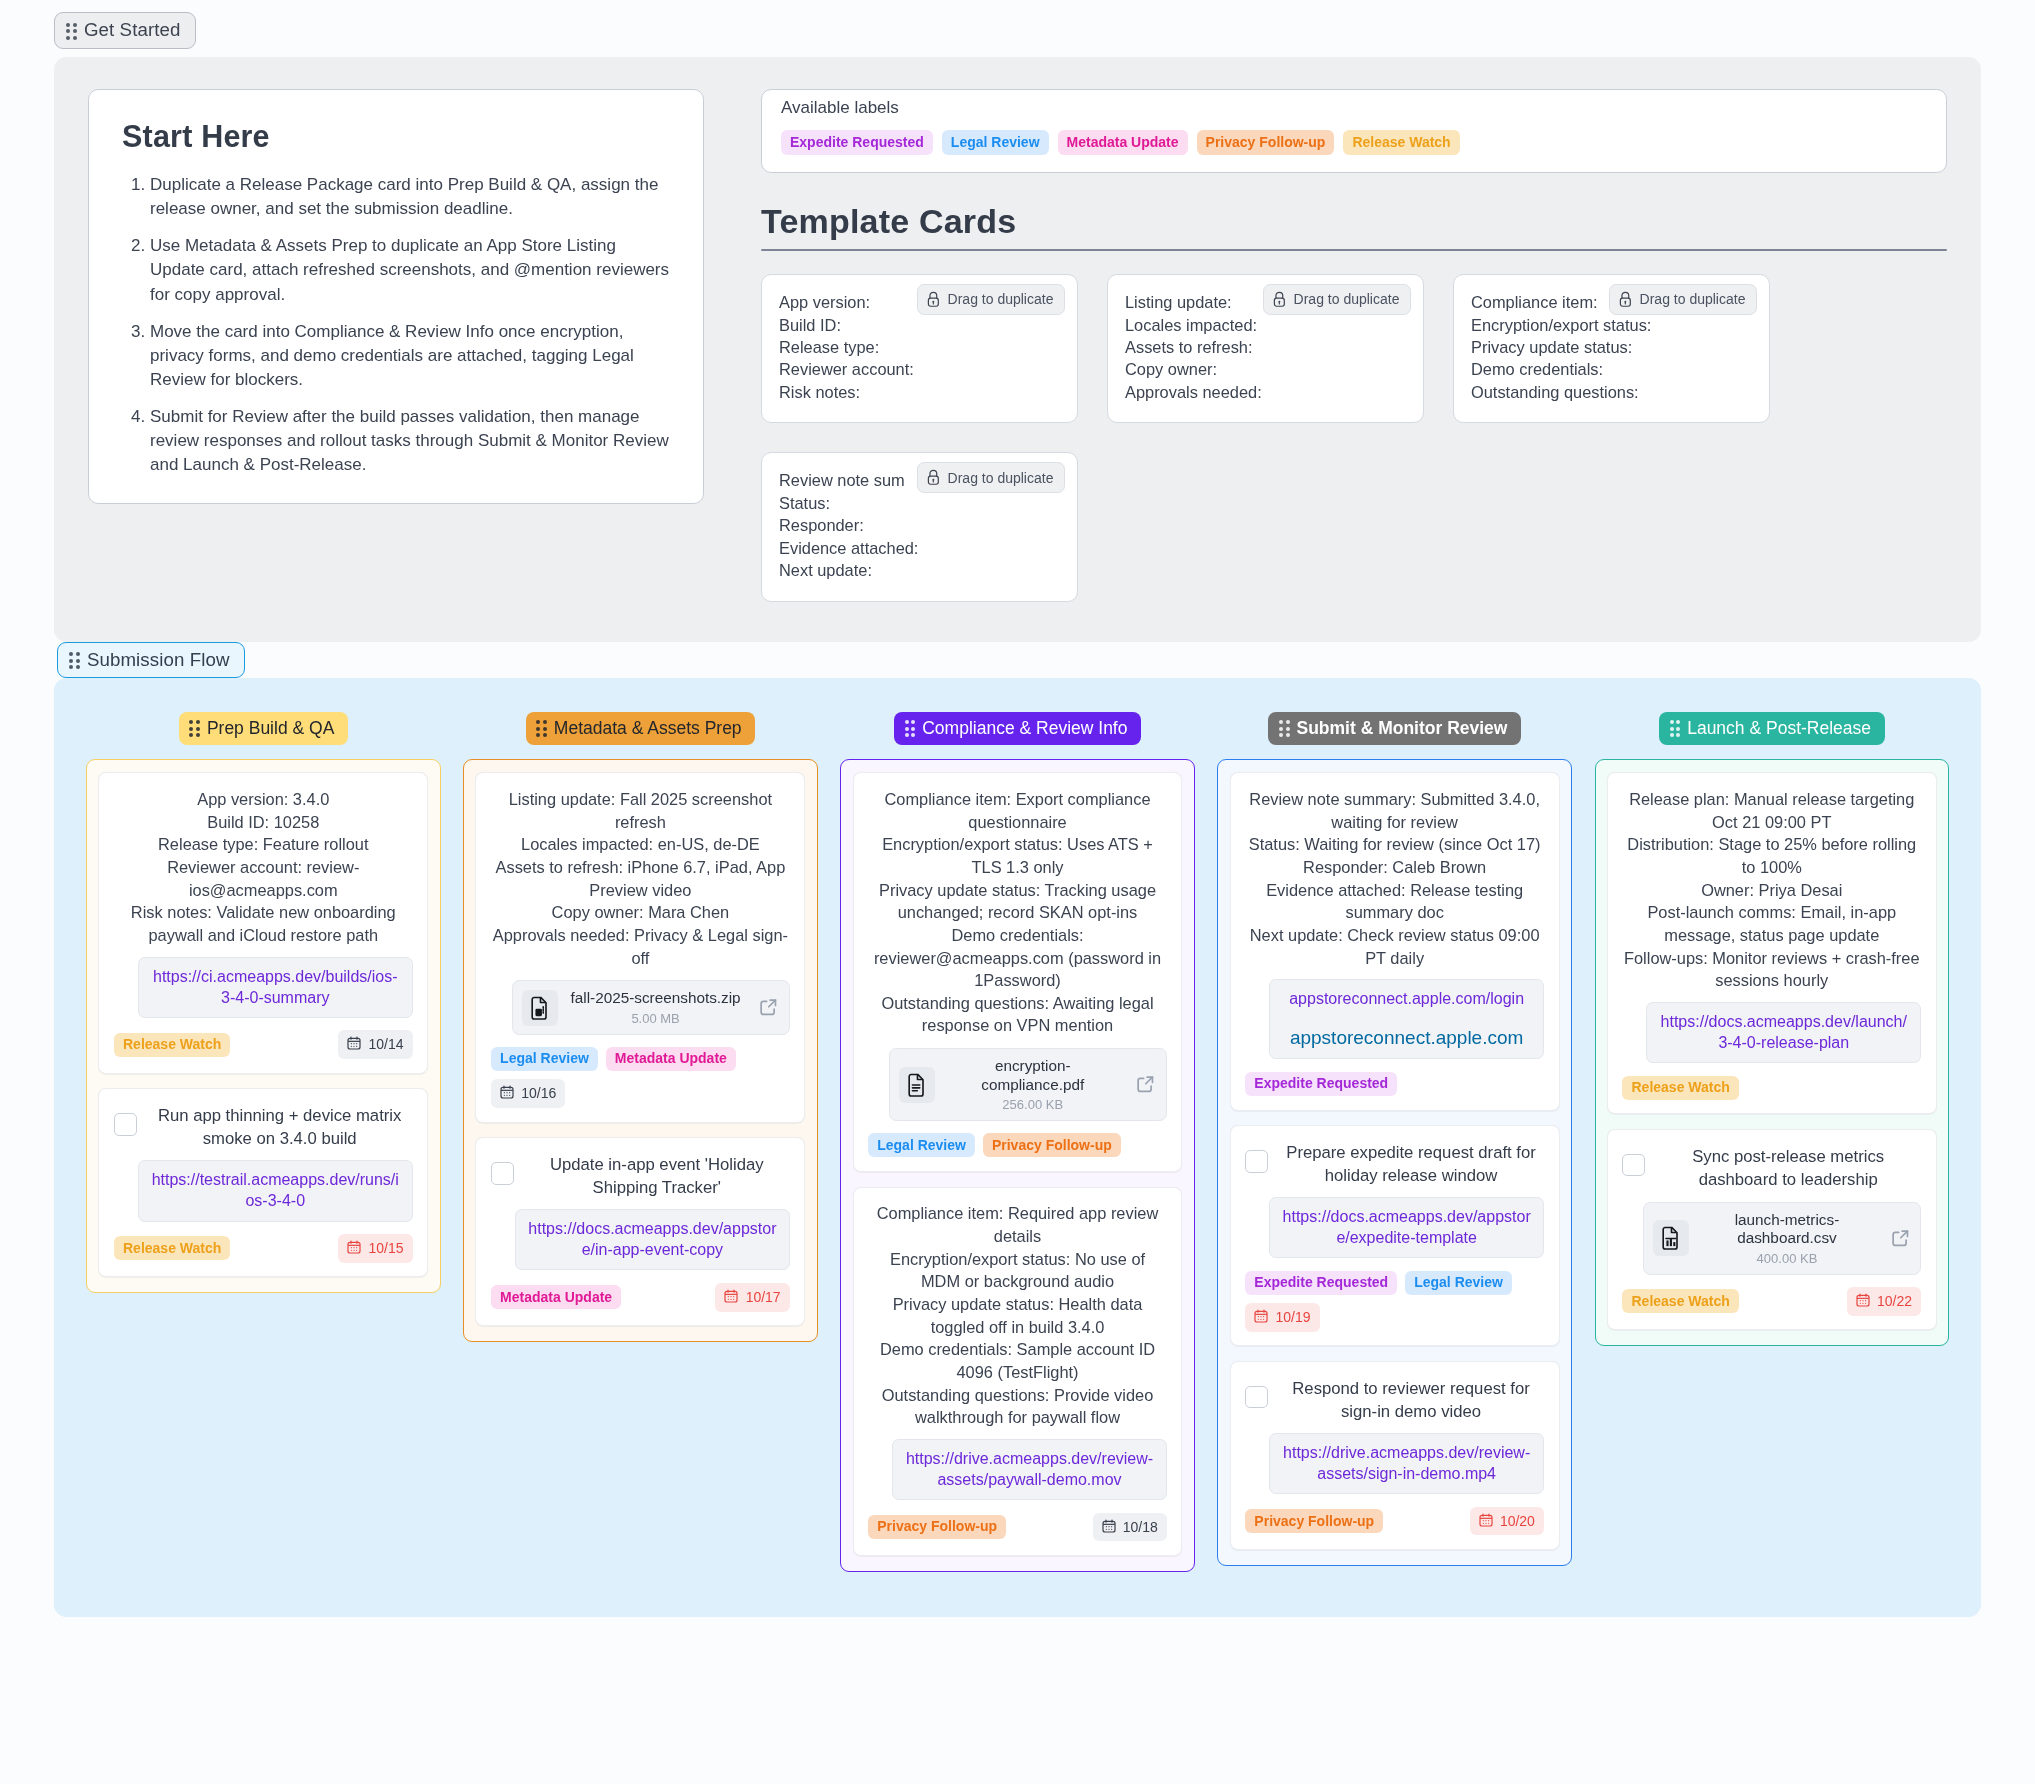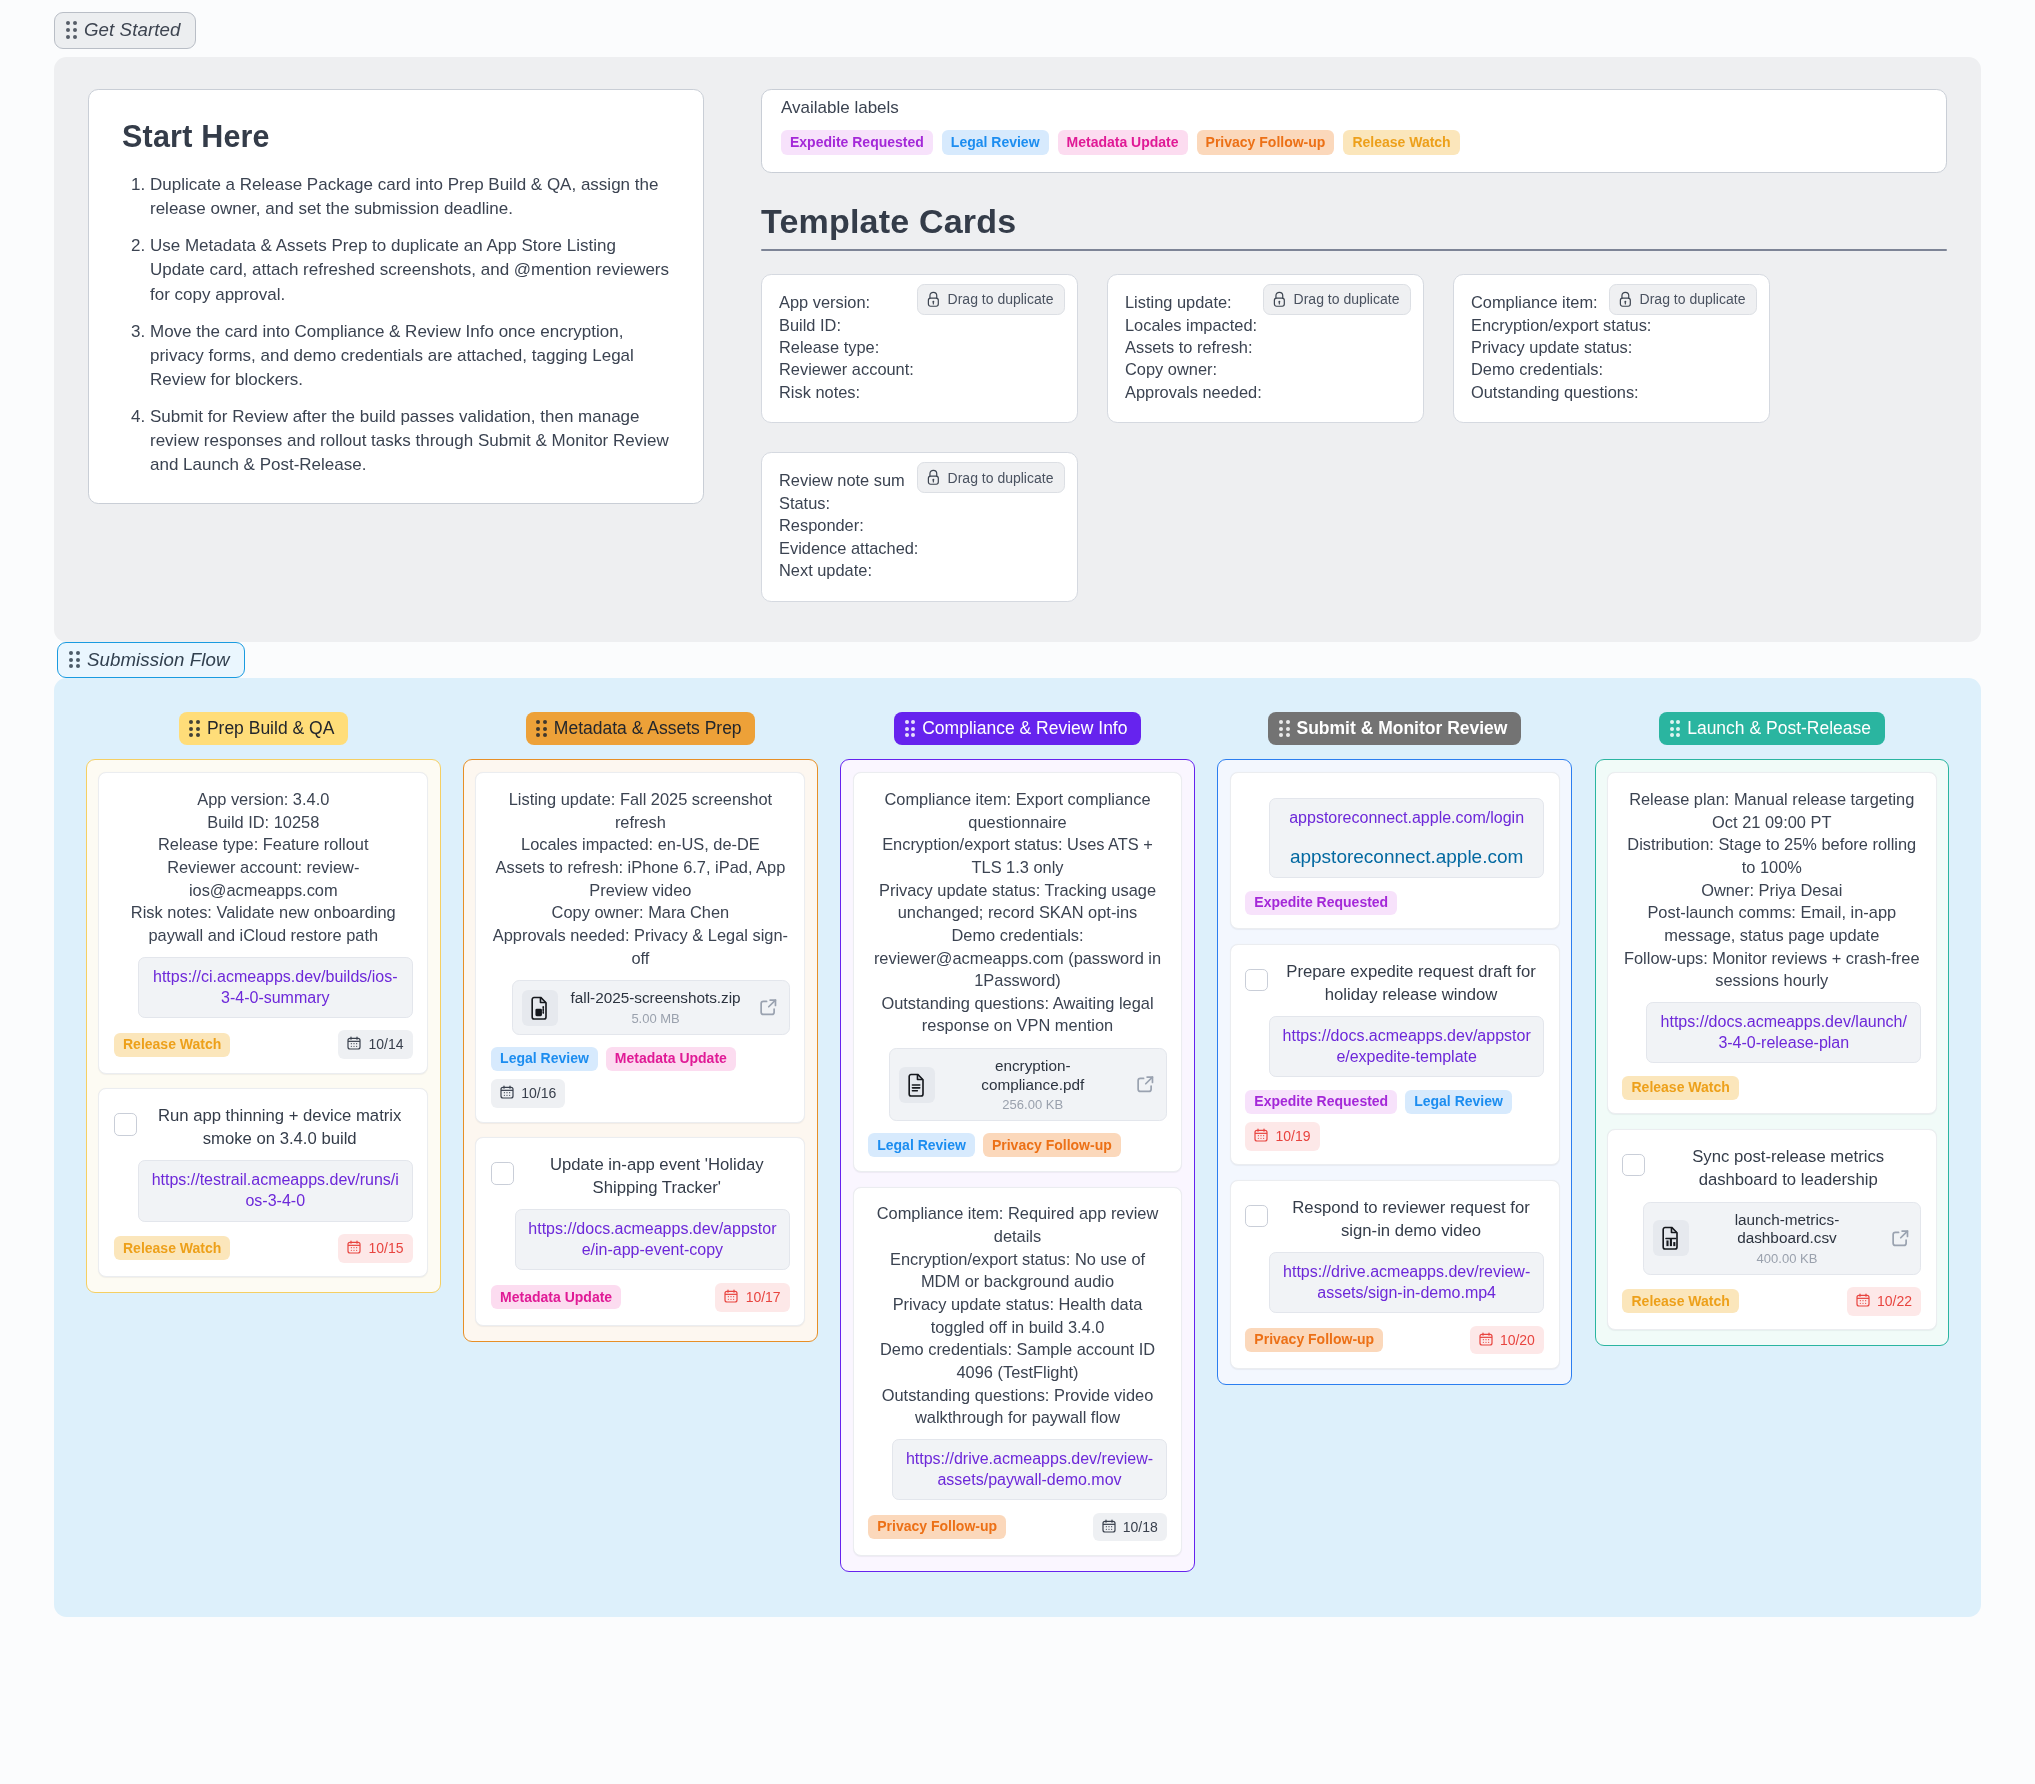--- a/index.html
+++ b/index.html
@@ -9,29 +9,28 @@
     min-height: 1784px;
     background: #fbfcfd;
     font-family: "Liberation Sans", sans-serif;
     color: #3a4250;
     -webkit-font-smoothing: antialiased;
   }
 
   
   .sec-chip {
     display: inline-flex;
-    align-items: flex-start;
+    align-items: flex-end;
     gap: 6.8px;
     border-radius: 9px;
     padding: 8px 14.7px 8px 11.3px;
     font-size: 18.7px;
     font-weight: 400;
     letter-spacing: 0.1px;
     line-height: 1;
-    font-style: italic;
   }
   .sec-chip.grey {
     background: #eceef0;
     border: 1.7px solid #b9bec6;
     color: #3d4450;
     margin: 12.4px 0 0 54px;
   }
   .sec-chip.blue {
     background: #eaf6fe;
     border: 1.7px solid #1a9be0;
@@ -670,20 +669,25 @@
           <i></i>
           <i></i>
           <i></i>
           <i></i>
           <i></i>
           <i></i>
         </span>
         <span>Submit &amp; Monitor Review</span>
       </div><div class="col-body cb-blue">
         <div class="card">
+          <div class="card-text">Review note summary: Submitted 3.4.0, waiting for review
+Status: Waiting for review (since Oct 17)
+Responder: Caleb Brown
+Evidence attached: Release testing summary doc
+Next update: Check review status 09:00 PT daily</div>
           <div class="linkbox">
             <a href="#">appstoreconnect.apple.com/login</a>
             <div class="sub">appstoreconnect.apple.com</div>
           </div>
           <div class="card-foot">
             <div class="foot-labels">
               <span class="lbl lbl-expedite">Expedite Requested</span>
             </div>
             <span class="spacer"></span>
           </div>

